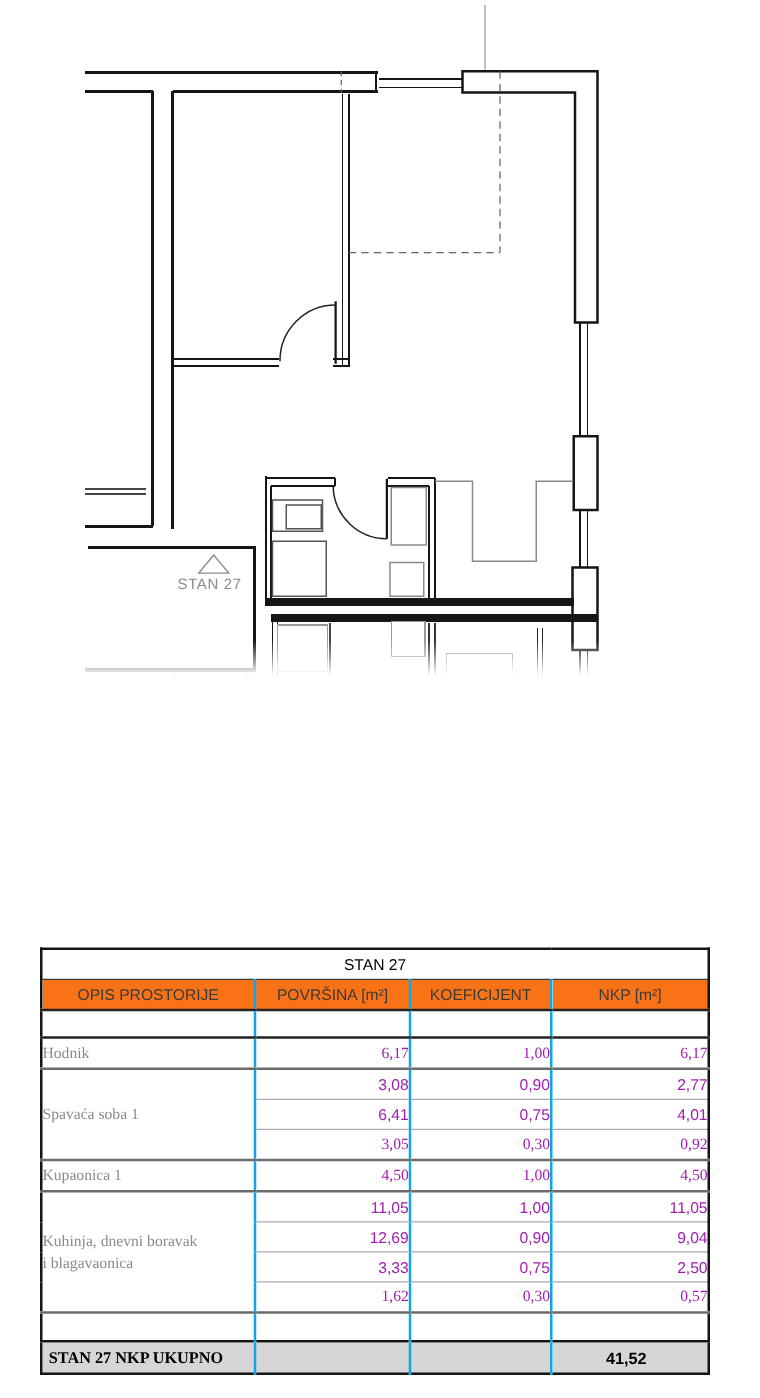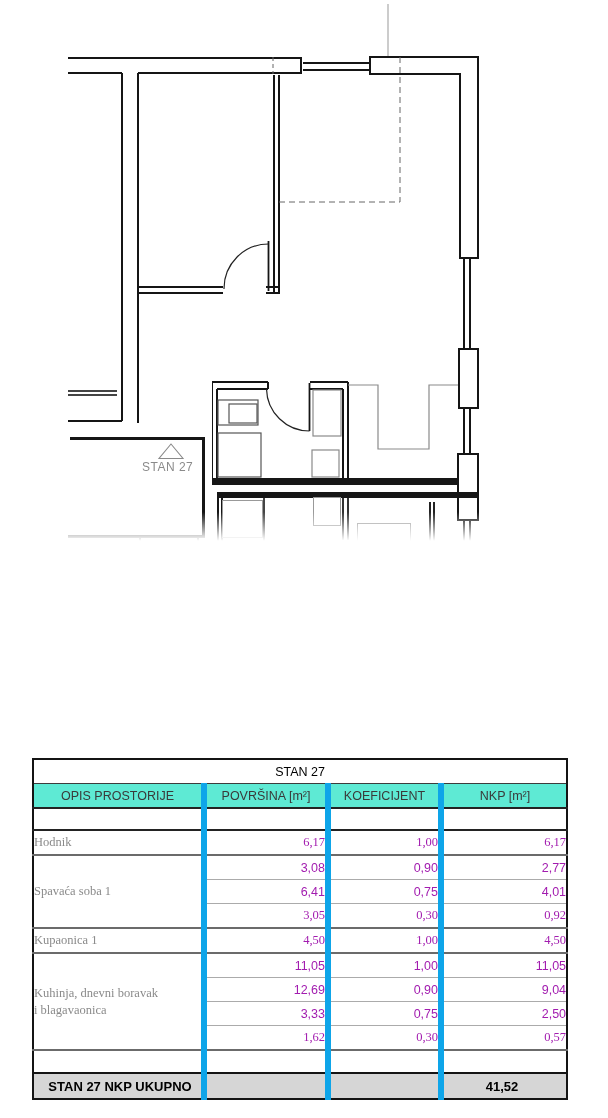--- a/index.html
+++ b/index.html
@@ -15,33 +15,33 @@
                background:linear-gradient(to bottom, rgba(255,255,255,0) 0%, #ffffff 80%); }
 
   
   table.aptable { position:absolute; left:32px; top:758px; width:534px;
                   border-collapse:collapse; table-layout:fixed;
                   border:2px solid #141414; }
   .aptable td, .aptable th { padding:0; font-size:12.5px; height:23px;
                              font-weight:normal; overflow:hidden; }
   .title-cell { text-align:center; font-weight:bold; font-size:13px; color:#000;
                 border-bottom:1px solid #3c3c3c; height:21px; }
-  .hdr th { background:#5eead4; color:#3a3a3a; text-align:center;
+  .hdr th { background:#f97316; color:#3a3a3a; text-align:center;
             border-bottom:2px solid #232323; height:23px; }
-  .vline { border-left:6px solid #0ea5e9; }
+  .vline { border-left:2px solid #0ea5e9; }
   .lbl  { color:#8a8a8a; text-align:left; padding-left:5px;
           white-space:pre-line; line-height:1.3; }
   .val  { color:#a21caf; text-align:right; padding-right:6px; }
   .thin { border-bottom:1px solid #ababab; }
   .gb   { border-bottom:2px solid #6b6b6b;font-family:Liberation Serif, serif; }
   .blank-hdr td { border-bottom:2px solid #232323; height:20px; }
   .blank-bot td { height:21px; }
   .total td { background:#d6d6d6; border-top:2px solid #141414;
               font-weight:bold; font-size:13px; color:#000; height:24px; }
-  .total .tlabel { text-align:center; padding-left:5px; }
+  .total .tlabel { text-align:left; padding-left:5px;font-family:Liberation Serif, serif; }
   .total .tval   { text-align:center; padding-right:6px; }
 </style>
 </head>
 <body>
 
 <div class="page">
 
   <div class="plan">
     <svg width="608" height="560" viewBox="0 0 608 560">
 

